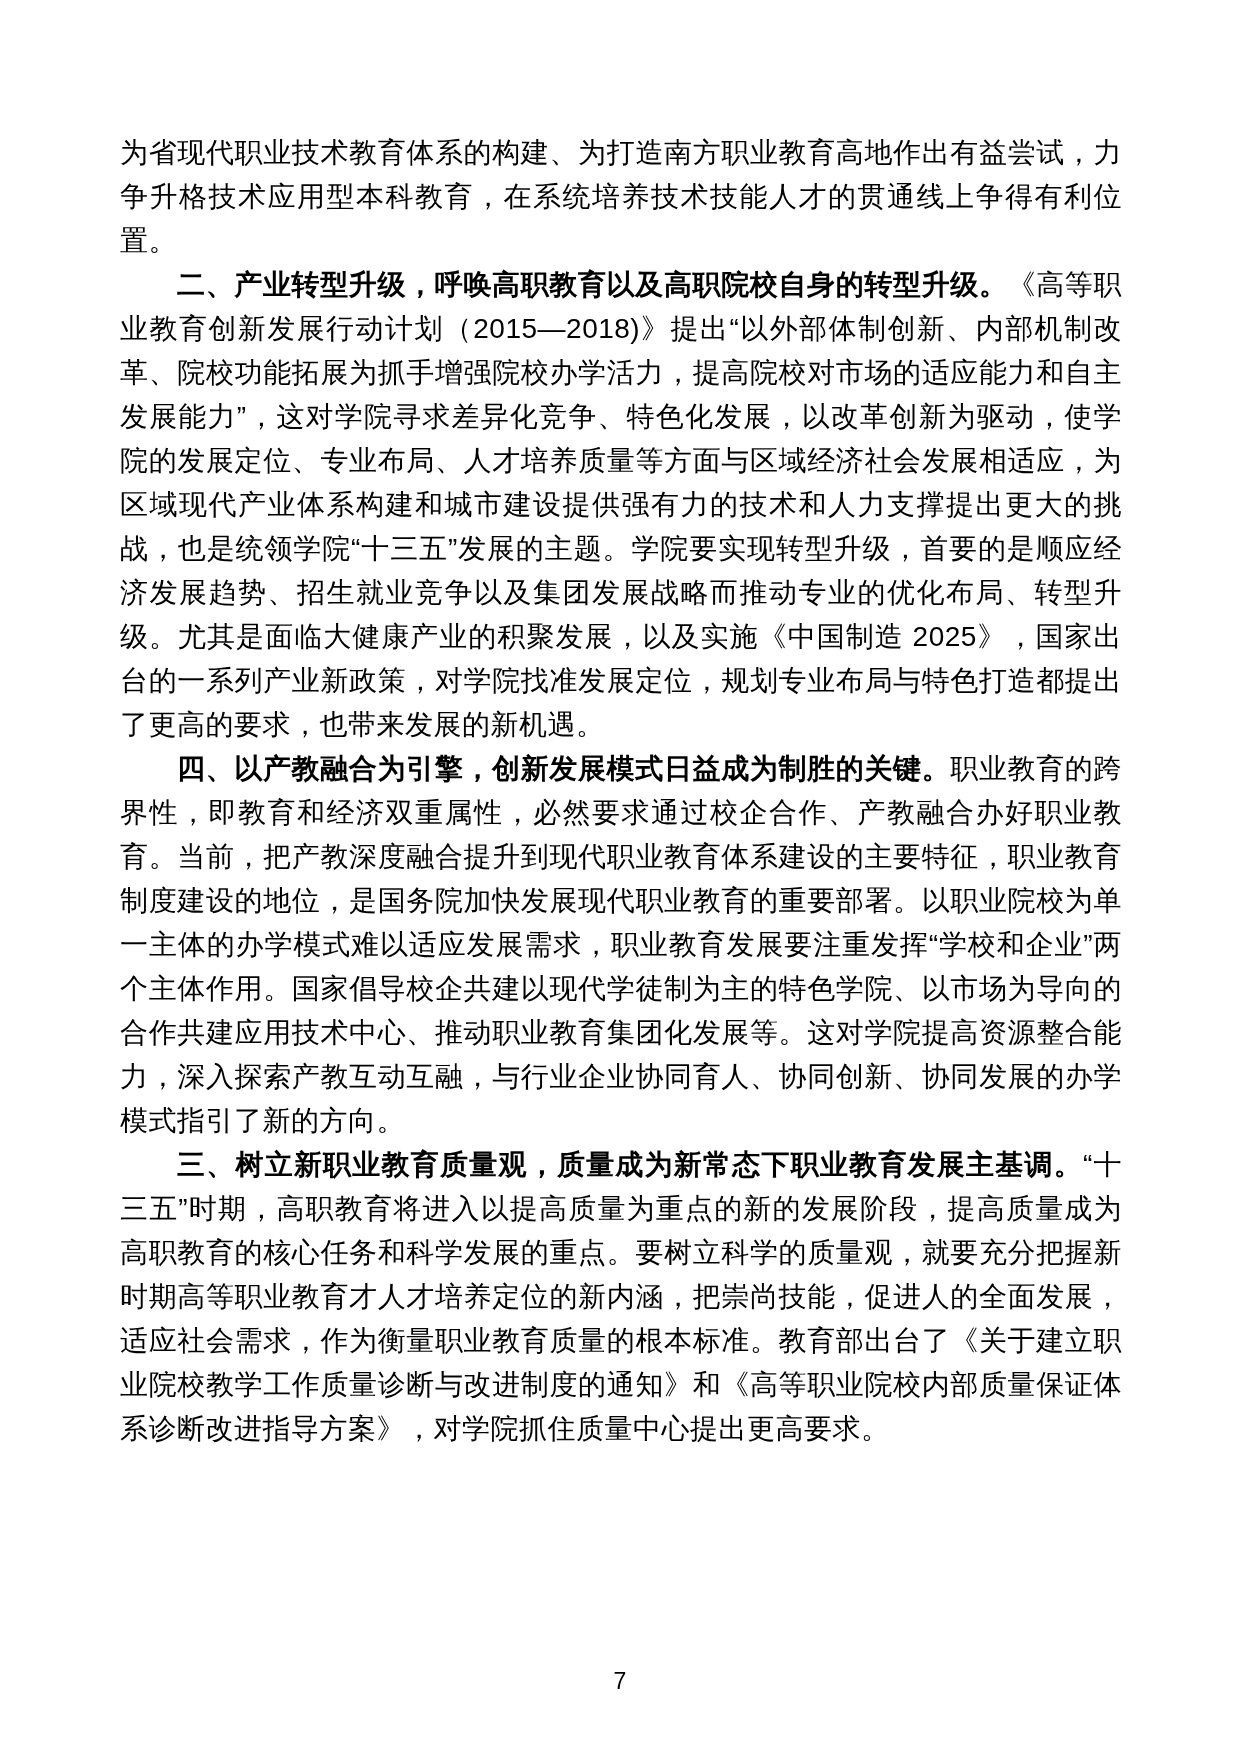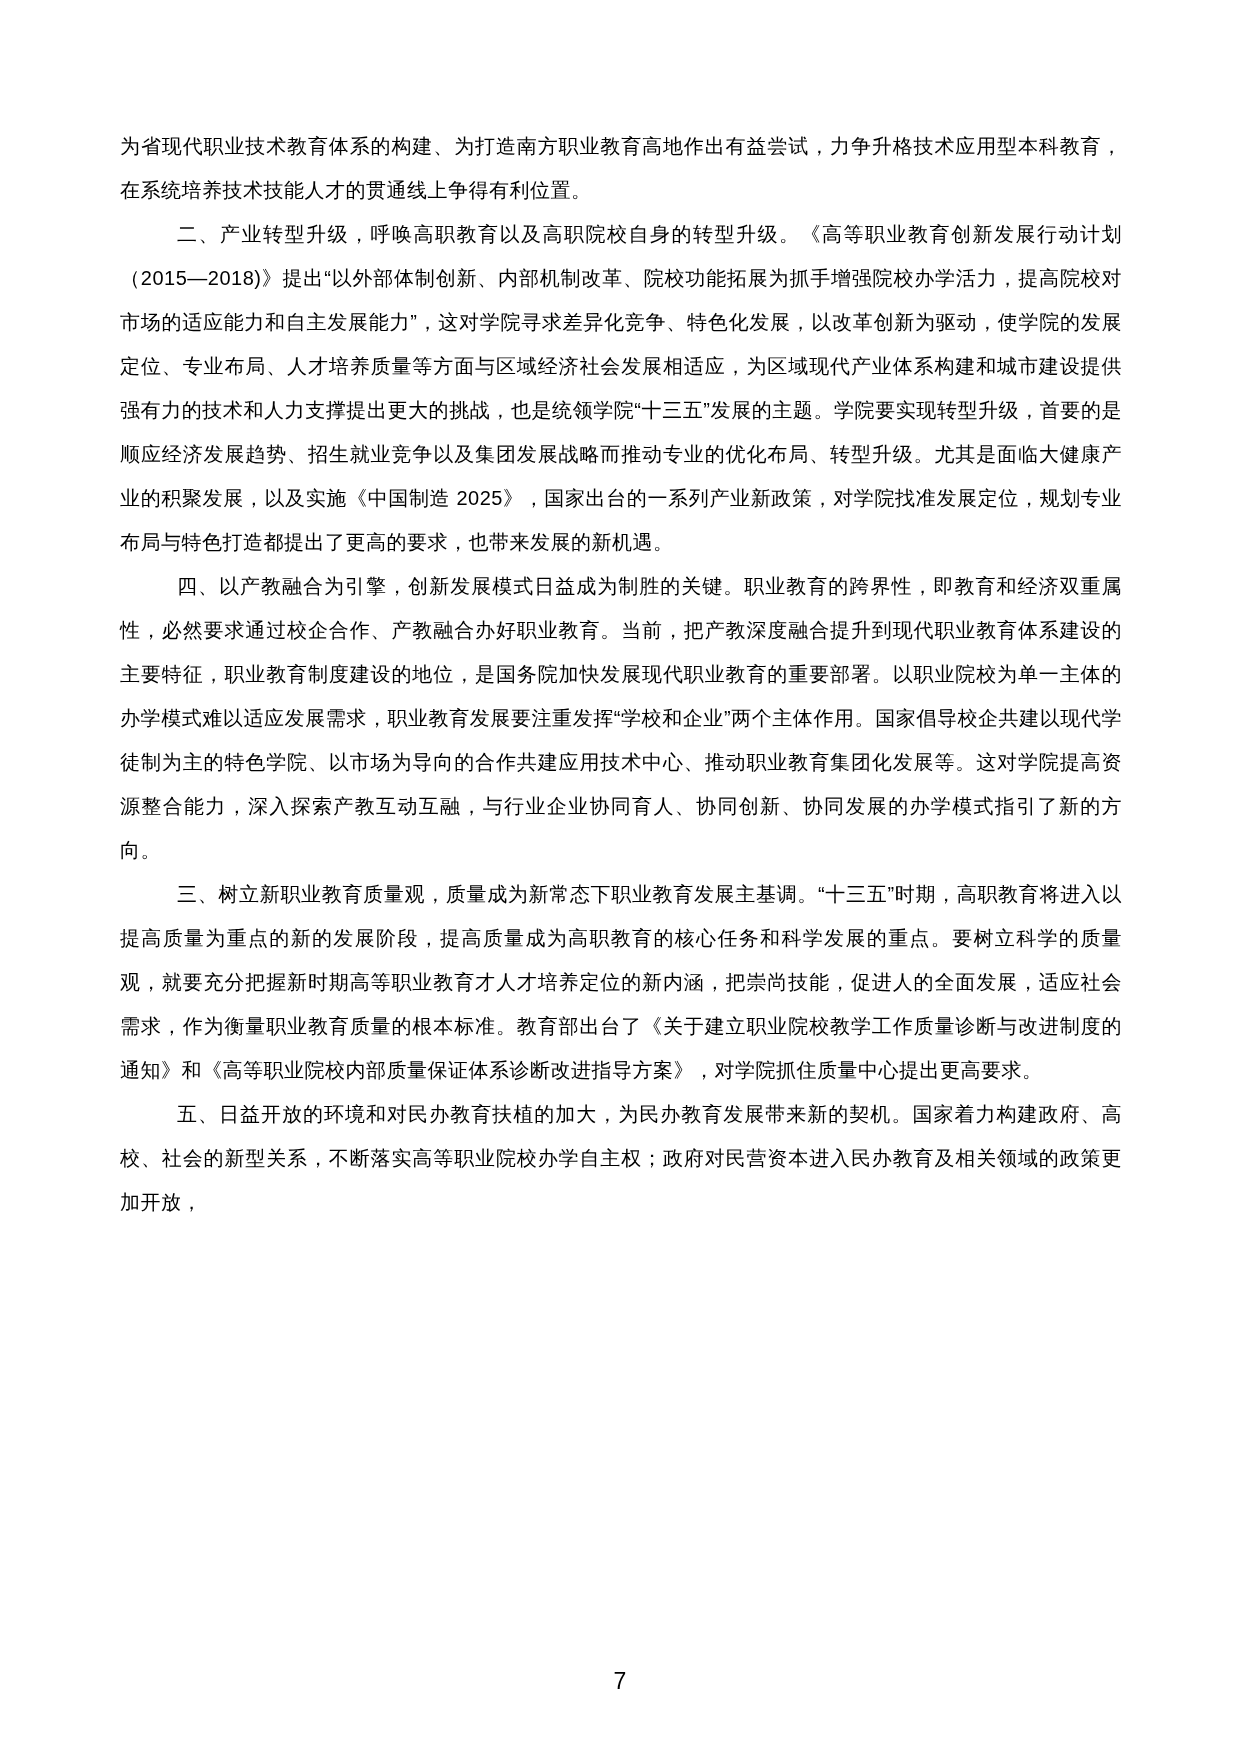--- a/index.html
+++ b/index.html
@@ -12,37 +12,37 @@
     width: 1240px;
     height: 1753px;
     background: #ffffff;
     overflow: hidden;
     font-family: "Liberation Sans", sans-serif;
     color: #000000;
   }
   .doc-body {
     position: absolute;
     left: 120px;
-    top: 124px;
+    top: 131px;
     width: 1002px;
-    font-size: 20px;
+    font-size: 28px;
     line-height: 44px;
     text-align: justify;
     letter-spacing: 0.5px;
   }
   .para {
     margin: 0;
     padding: 0;
     text-justify: inter-ideograph;
   }
   .para.indent {
     text-indent: 57px;
   }
   .run-bold {
-    font-weight: 400;
+    font-weight: 700;
     margin-top: 24px;
   }
   .run-normal {
     font-weight: 400;
   }
   .page-footer {
     position: absolute;
     top: 1666px;
     left: 0;
     width: 100%;
@@ -54,16 +54,15 @@
 </style>
 </head>
 <body>
 
 <div class="page">
   <div class="doc-body" id="doc-body">
       <p class="para"><span class="run-normal">为省现代职业技术教育体系的构建、为打造南方职业教育高地作出有益尝试，力争升格技术应用型本科教育，在系统培养技术技能人才的贯通线上争得有利位置。</span></p>
       <p class="para indent"><span class="run-bold">二、产业转型升级，呼唤高职教育以及高职院校自身的转型升级。</span><span class="run-normal">《高等职业教育创新发展行动计划（2015—2018)》提出“以外部体制创新、内部机制改革、院校功能拓展为抓手增强院校办学活力，提高院校对市场的适应能力和自主发展能力”，这对学院寻求差异化竞争、特色化发展，以改革创新为驱动，使学院的发展定位、专业布局、人才培养质量等方面与区域经济社会发展相适应，为区域现代产业体系构建和城市建设提供强有力的技术和人力支撑提出更大的挑战，也是统领学院“十三五”发展的主题。学院要实现转型升级，首要的是顺应经济发展趋势、招生就业竞争以及集团发展战略而推动专业的优化布局、转型升级。尤其是面临大健康产业的积聚发展，以及实施《中国制造 2025》，国家出台的一系列产业新政策，对学院找准发展定位，规划专业布局与特色打造都提出了更高的要求，也带来发展的新机遇。</span></p>
       <p class="para indent"><span class="run-bold">四、以产教融合为引擎，创新发展模式日益成为制胜的关键。</span><span class="run-normal">职业教育的跨界性，即教育和经济双重属性，必然要求通过校企合作、产教融合办好职业教育。当前，把产教深度融合提升到现代职业教育体系建设的主要特征，职业教育制度建设的地位，是国务院加快发展现代职业教育的重要部署。以职业院校为单一主体的办学模式难以适应发展需求，职业教育发展要注重发挥“学校和企业”两个主体作用。国家倡导校企共建以现代学徒制为主的特色学院、以市场为导向的合作共建应用技术中心、推动职业教育集团化发展等。这对学院提高资源整合能力，深入探索产教互动互融，与行业企业协同育人、协同创新、协同发展的办学模式指引了新的方向。</span></p>
       <p class="para indent"><span class="run-bold">三、树立新职业教育质量观，质量成为新常态下职业教育发展主基调。</span><span class="run-normal">“十三五”时期，高职教育将进入以提高质量为重点的新的发展阶段，提高质量成为高职教育的核心任务和科学发展的重点。要树立科学的质量观，就要充分把握新时期高等职业教育才人才培养定位的新内涵，把崇尚技能，促进人的全面发展，适应社会需求，作为衡量职业教育质量的根本标准。教育部出台了《关于建立职业院校教学工作质量诊断与改进制度的通知》和《高等职业院校内部质量保证体系诊断改进指导方案》，对学院抓住质量中心提出更高要求。</span></p>
-      <p class="para indent"><span class="run-bold">五、日益开放的环境和对民办教育扶植的加大，为民办教育发展带来新的契机。</span><span class="run-normal">国家着力构建政府、高校、社会的新型关系，不断落实高等职业院校办学自主权；政府对民营资本进入民办教育及相关领域的政策更加开放，</span></p>
     </div>
   <div class="page-footer">7</div>
 </div>
 
 </body></html>

